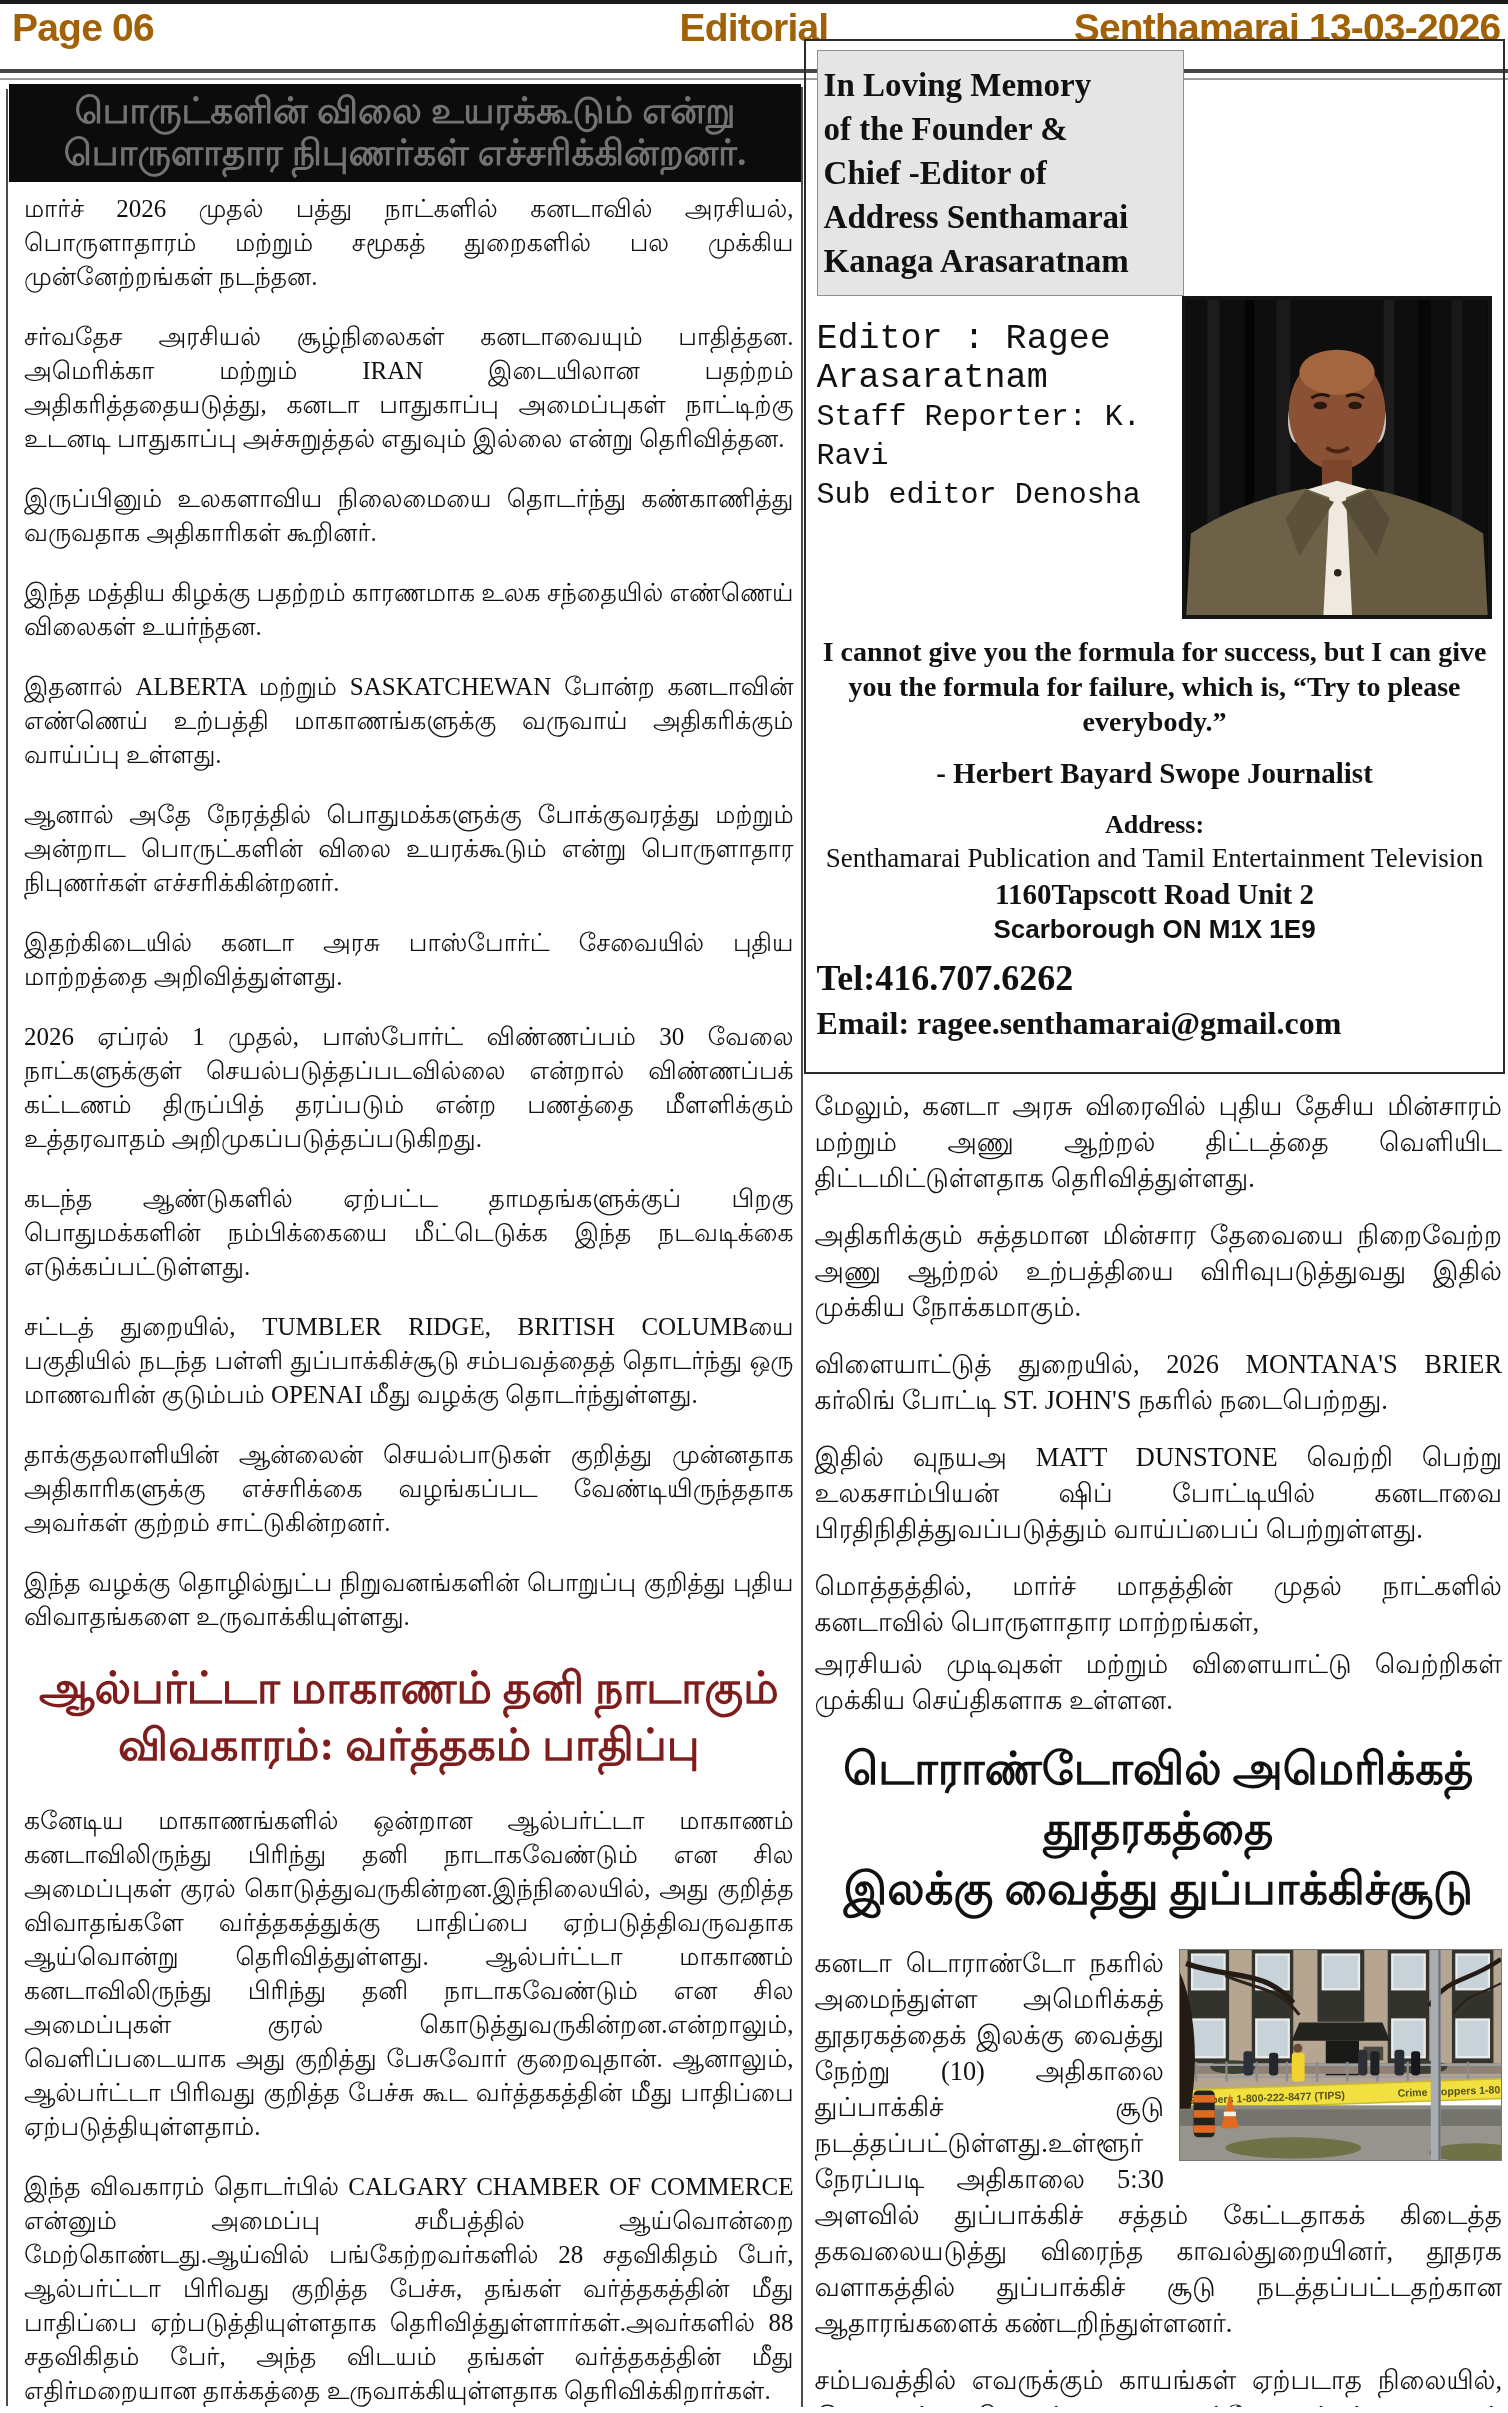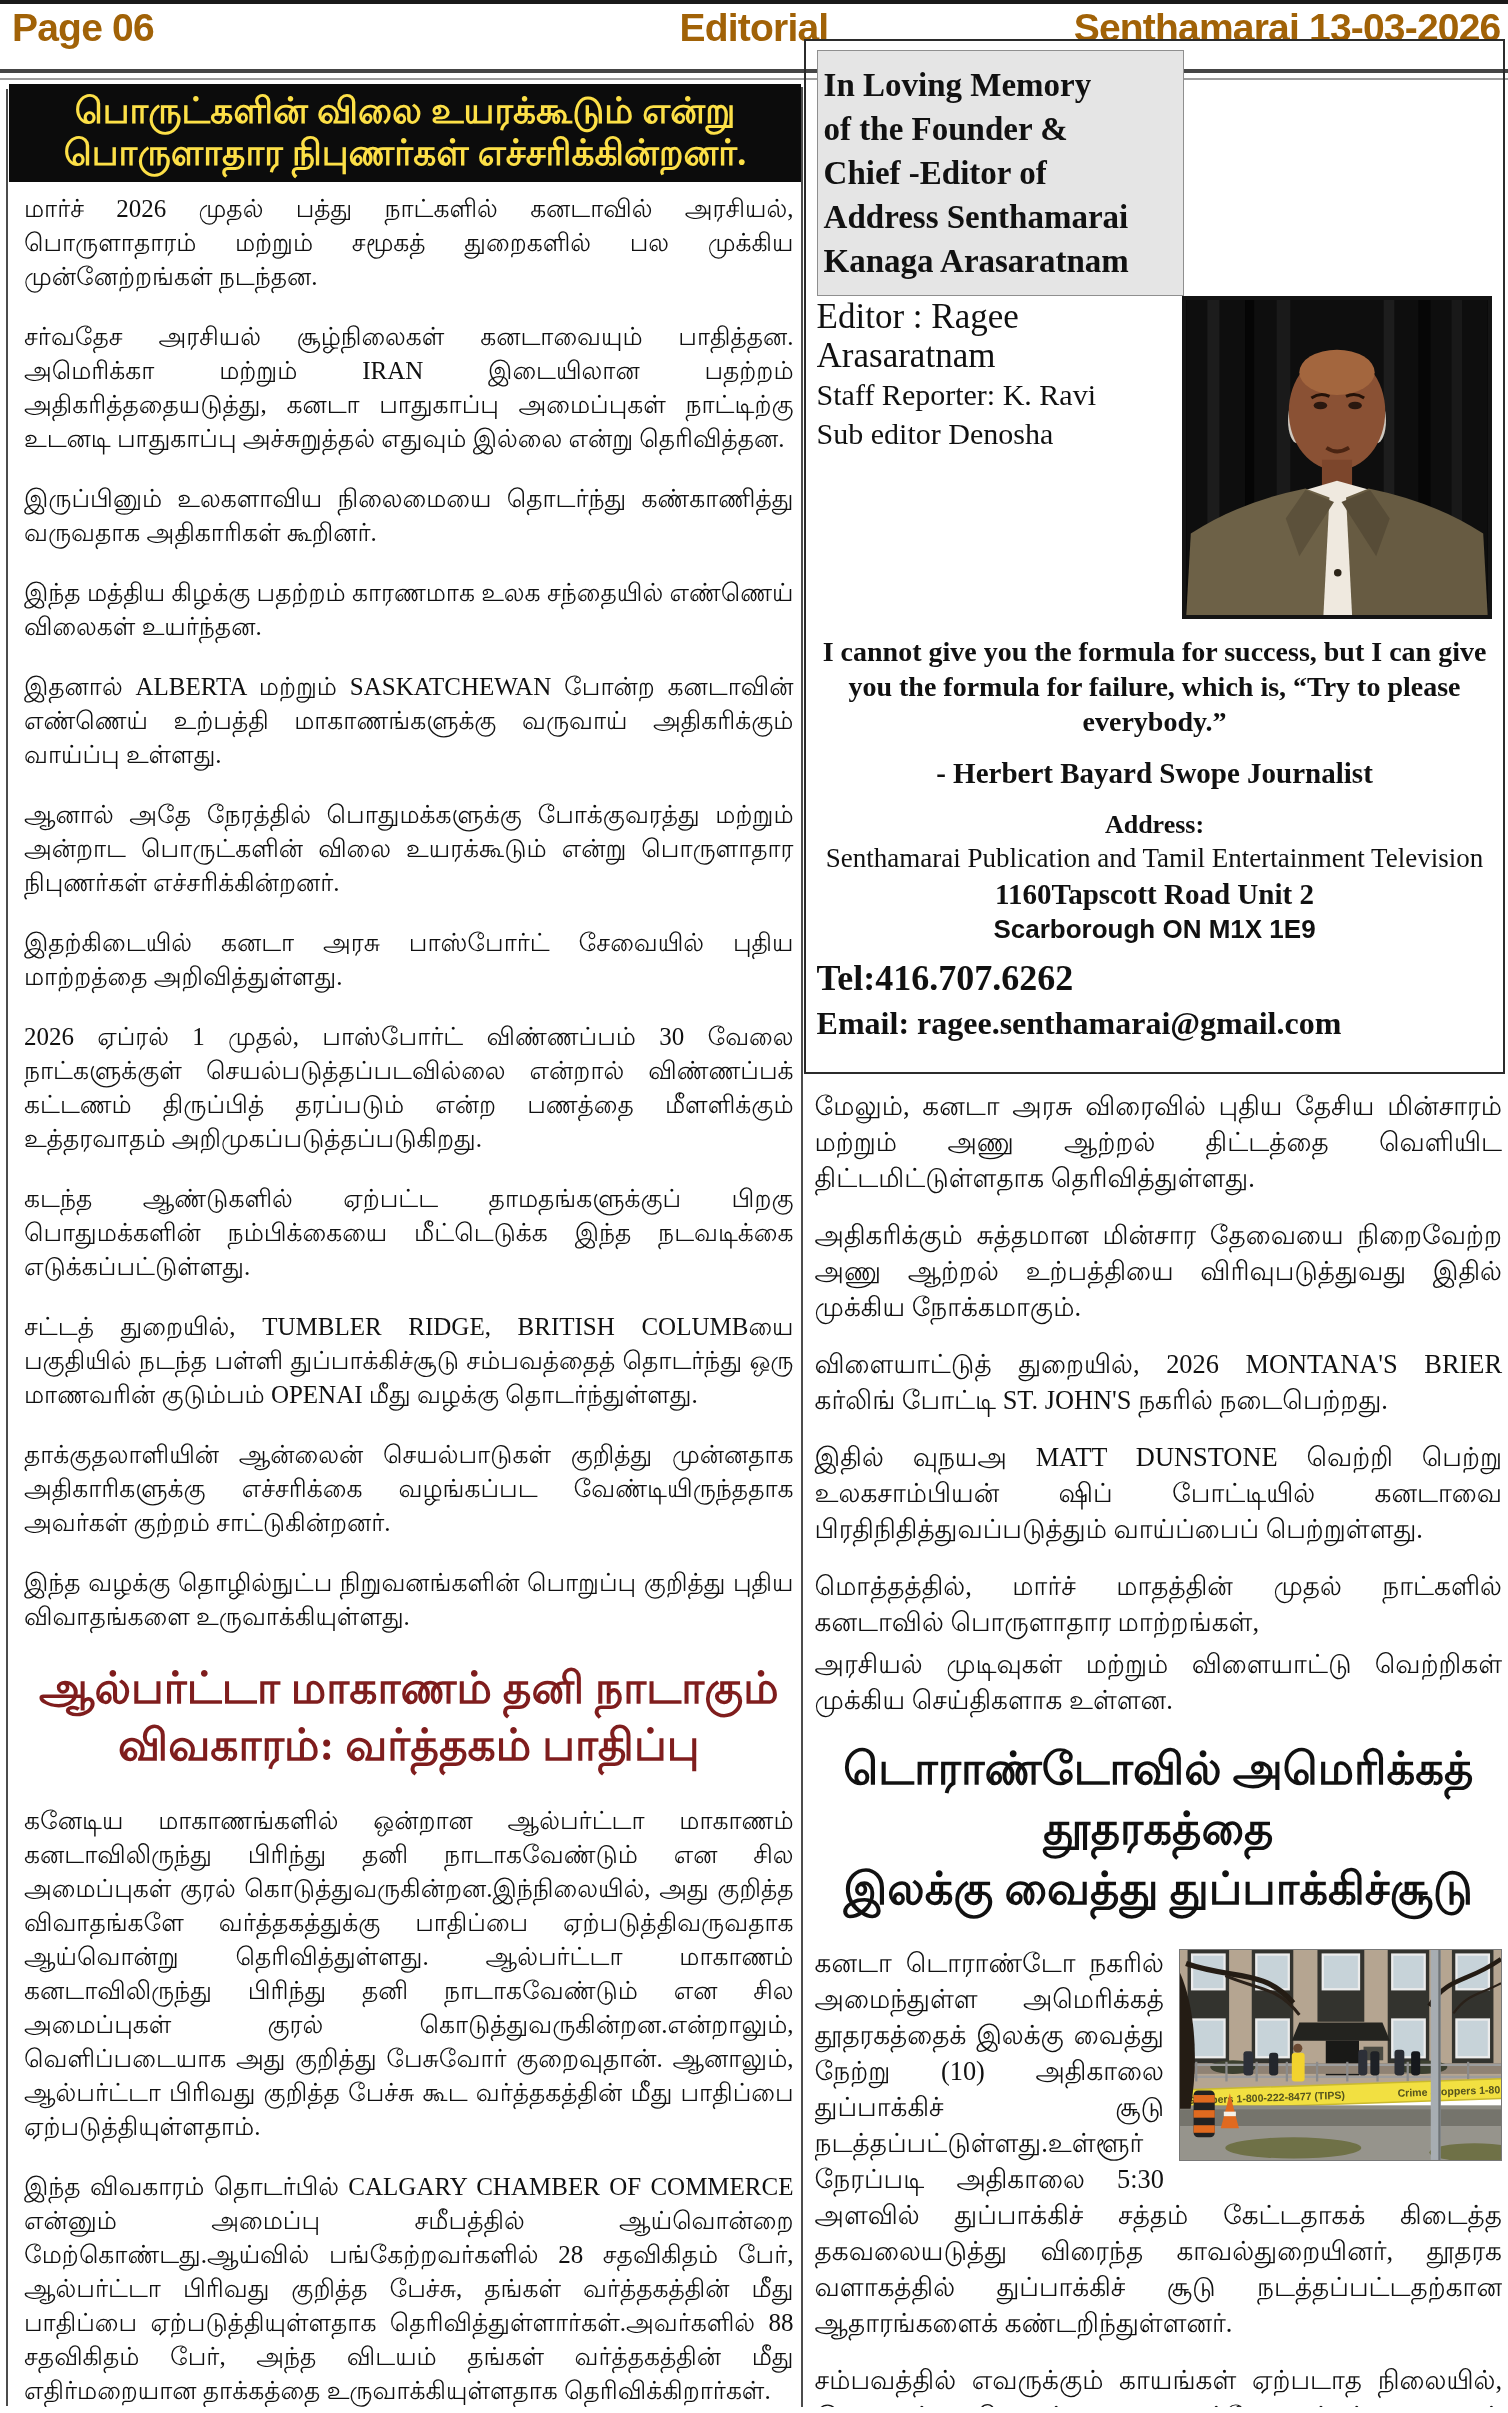--- a/index.html
+++ b/index.html
@@ -11,35 +11,35 @@
   .hdr.left{left:12px;}
   .hdr.center{left:0;right:0;text-align:center;}
   .hdr.right{right:7.5px;}
   .rule1{position:absolute;left:0;top:69px;width:1508px;height:3.8px;background:#454545;}
   .rule2{position:absolute;left:0;top:78px;width:1508px;height:2.3px;background:#9c9c9c;}
   .vrule-left{position:absolute;left:6px;top:89px;width:1.5px;height:2317px;background:#4c4c4c;}
   .vrule-mid{position:absolute;left:801px;top:87px;width:1.5px;height:2320px;background:#4c4c4c;}
 
   
   .leftcol{position:absolute;left:9px;top:84px;width:792px;height:2323px;overflow:hidden;}
-  .banner{background:#0c0c0c;color:#fde047;text-align:center;font-weight:bold;
+  .banner{background:#0c0c0c;color:#737373;text-align:center;font-weight:bold;
           font-size:36px;line-height:42px;padding:6px 4.5px 7.5px 4.5px;}
   .lbody{padding:10.6px 7.5px 0 15px;font-size:25px;line-height:34px;text-align:justify;}
   .lbody p{margin:0 0 26px 0;}
   .subhead{font-weight:bold;font-size:44px;line-height:57px;text-align:center;
            margin:7.5px 0 30px 0;color:#7f1d1d;}
   
   .rightcol{position:absolute;left:804px;top:39px;width:701px;height:2368px;overflow:hidden;}
   .mastbox{border:2.3px solid #2b2b2b;height:1035px;box-sizing:border-box;padding:9px 10.6px;overflow:hidden;}
   .memrow{overflow:hidden;}
   .membox{float:left;width:353px;background:#e5e5e5;border:1.5px solid #8f8f8f;
           padding:12px 6px;text-align:left;font-weight:bold;font-size:33px;line-height:44px;}
   .portrait{float:right;width:302px;height:315px;border:4.5px solid #141414;background:#000;}
-  .staff{clear:left;font-family:Liberation Serif, serif;
-         font-size:30px;line-height:39px;padding-top:1px;}
+  .staff{clear:left;font-family:Liberation Mono, monospace;
+         font-size:30px;line-height:39px;padding-top:24px;}
   .quote{clear:both;text-align:center;font-weight:bold;font-size:28px;line-height:35px;padding-top:15px;}
   .attrib{text-align:center;font-weight:bold;font-size:29px;padding-top:18px;}
   .addr-label{text-align:center;font-weight:bold;font-size:26px;padding-top:19.6px;}
   .addr-org{text-align:center;font-weight:normal;font-size:27px;padding-top:3px;}
   .addr-street{text-align:center;font-weight:bold;font-size:29px;padding-top:4.5px;}
   .addr-city{text-align:center;font-weight:bold;font-size:26px;padding-top:3px;
              font-family:"Liberation Sans","DejaVu Sans",sans-serif;}
   .tel{font-weight:bold;font-size:36px;padding-top:12px;}
   .email,.web{font-weight:bold;font-size:32px;padding-top:6px;}
   .rbody{padding:13.6px 3px 0 10.6px;font-size:26.4px;line-height:36px;text-align:justify;}

